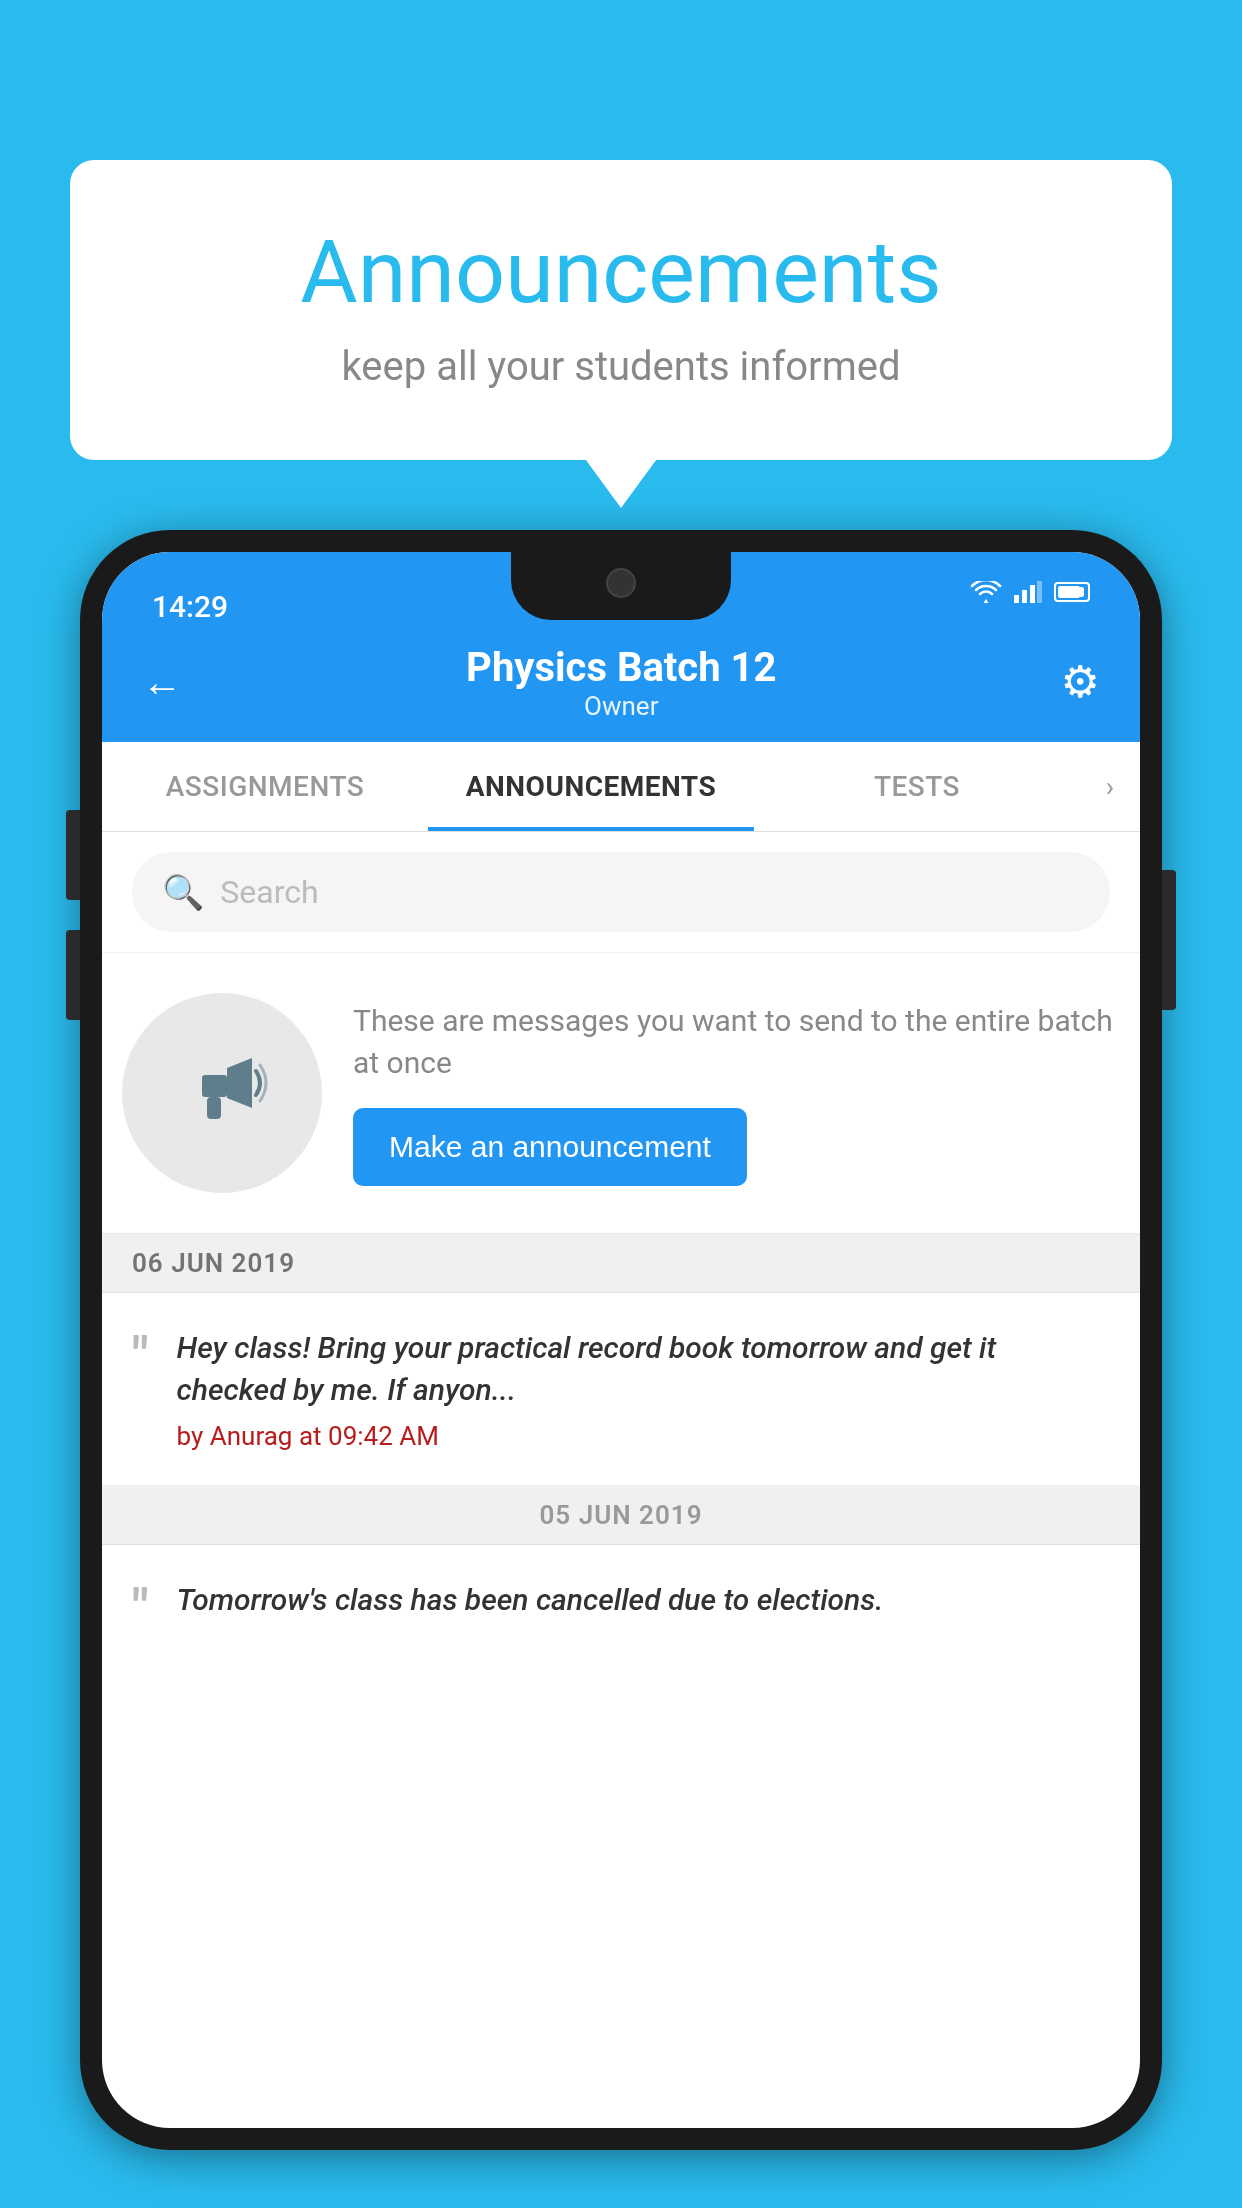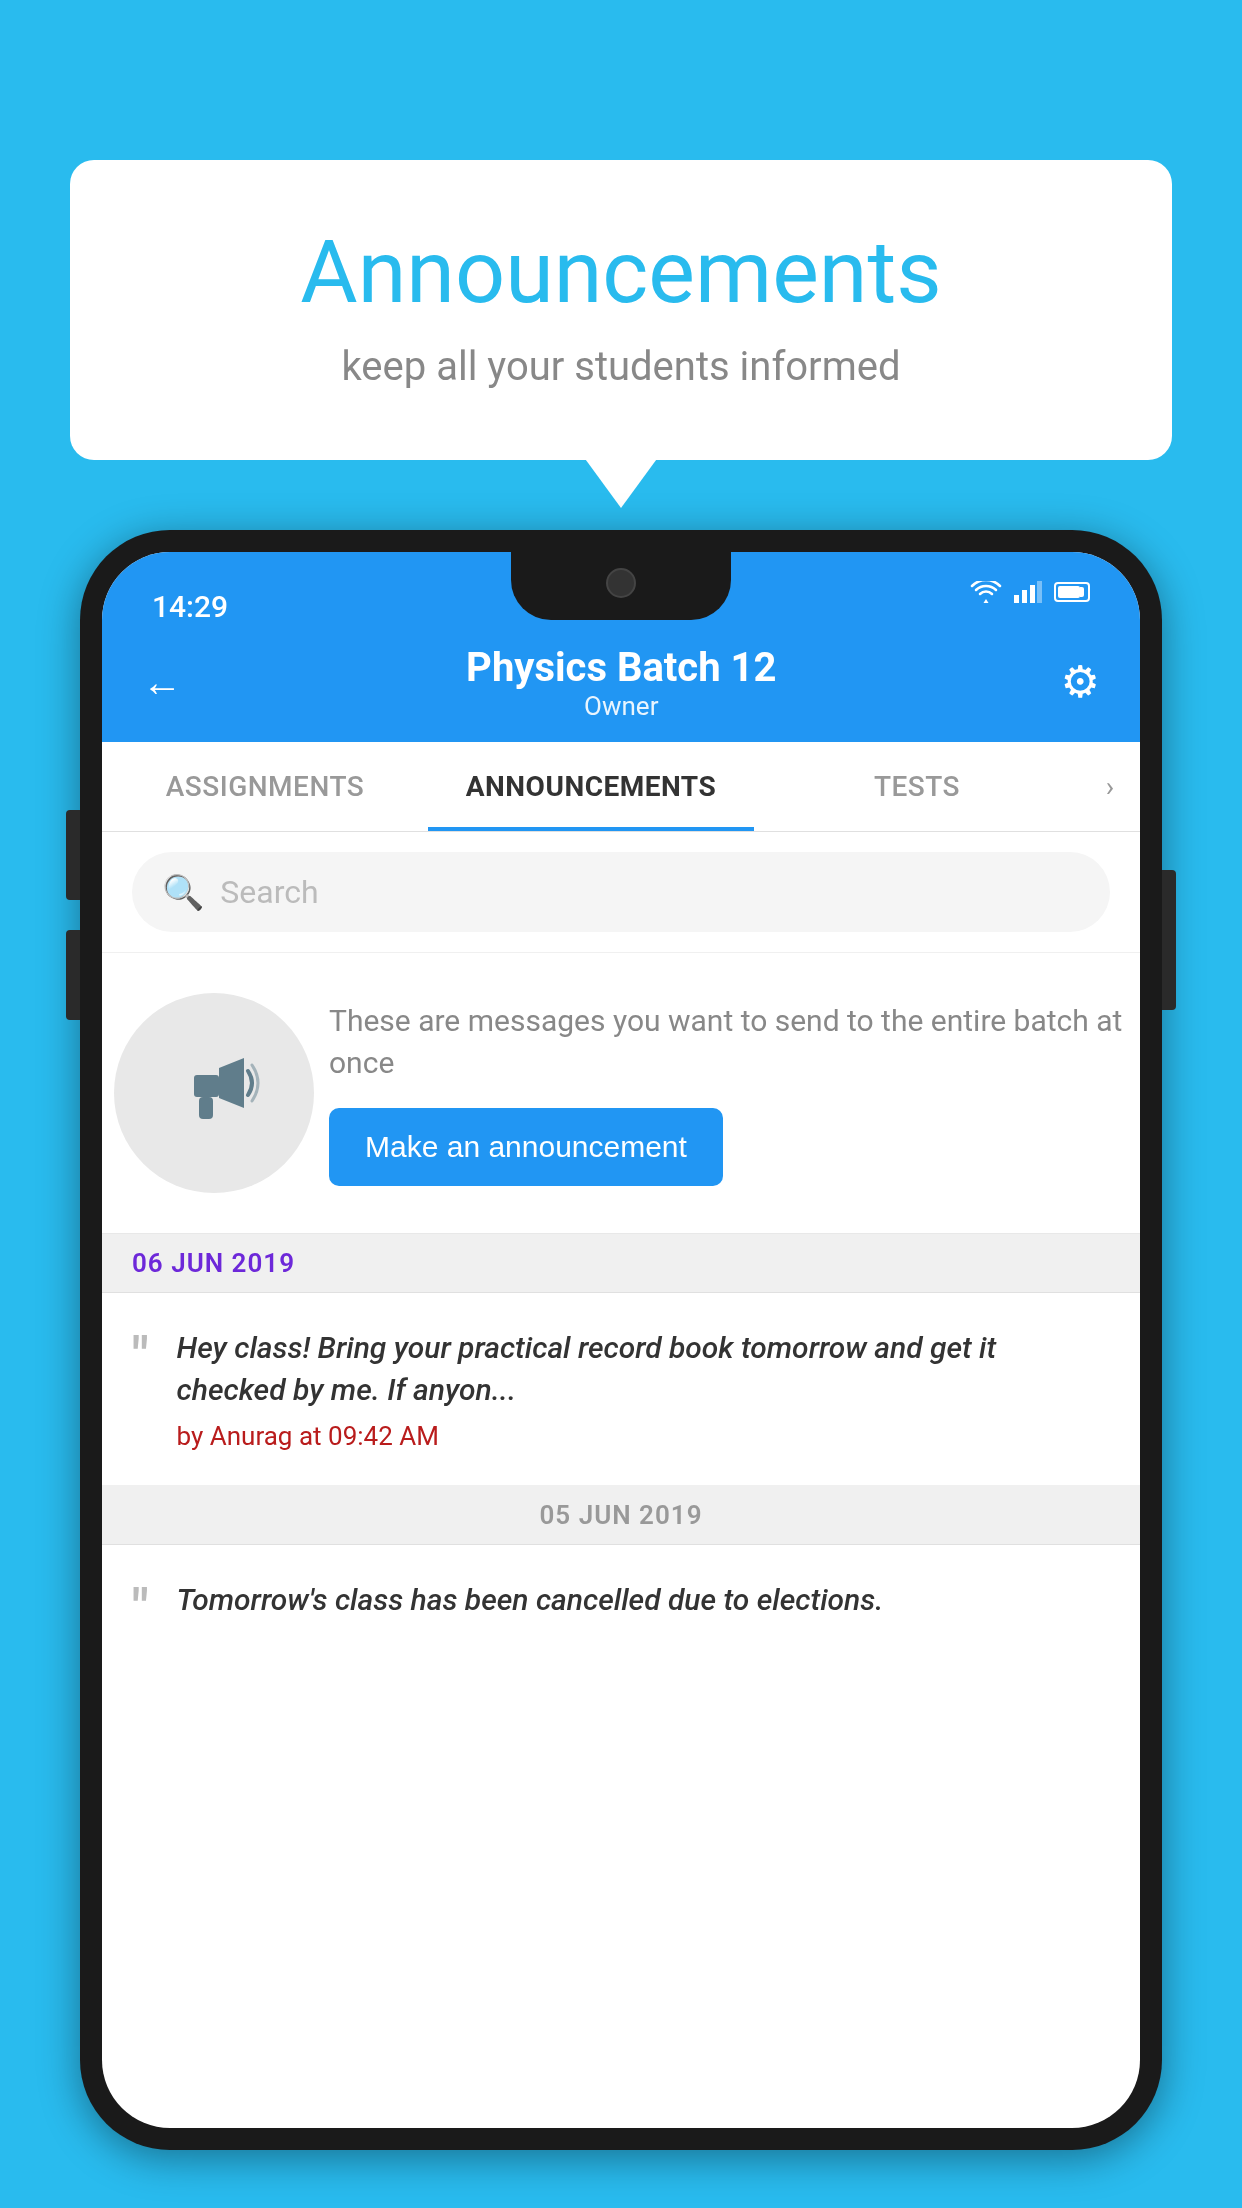--- a/index.html
+++ b/index.html
@@ -298,24 +298,24 @@
     }
 
     .search-text {
       color: #bbb;
       font-size: 32px;
     }
 
     
     .promo-section {
       background: white;
-      padding: 40px 12px;
-      display: flex;
-      align-items: center;
-      gap: 15px;
+      padding: 40px 20px;
+      display: flex;
+      align-items: center;
+      gap: 31px;
       border-bottom: 1px solid #e8e8e8;
     }
 
     .promo-icon-circle {
       width: 200px;
       height: 200px;
       background: #e8e8e8;
       border-radius: 50%;
       flex-shrink: 0;
       display: flex;
@@ -342,21 +342,21 @@
       padding: 22px 36px;
       font-size: 30px;
       font-weight: 500;
       cursor: pointer;
     }
 
     
     .date-separator {
       background: #f0f0f0;
       padding: 14px 30px;
-      color: #6d28d9;
+      color: #737373;
       font-size: 26px;
       font-weight: 600;
       letter-spacing: 1px;
       border-bottom: 1px solid #e0e0e0;
     }
 
     
     .announcement-item {
       background: white;
       padding: 34px 30px;

